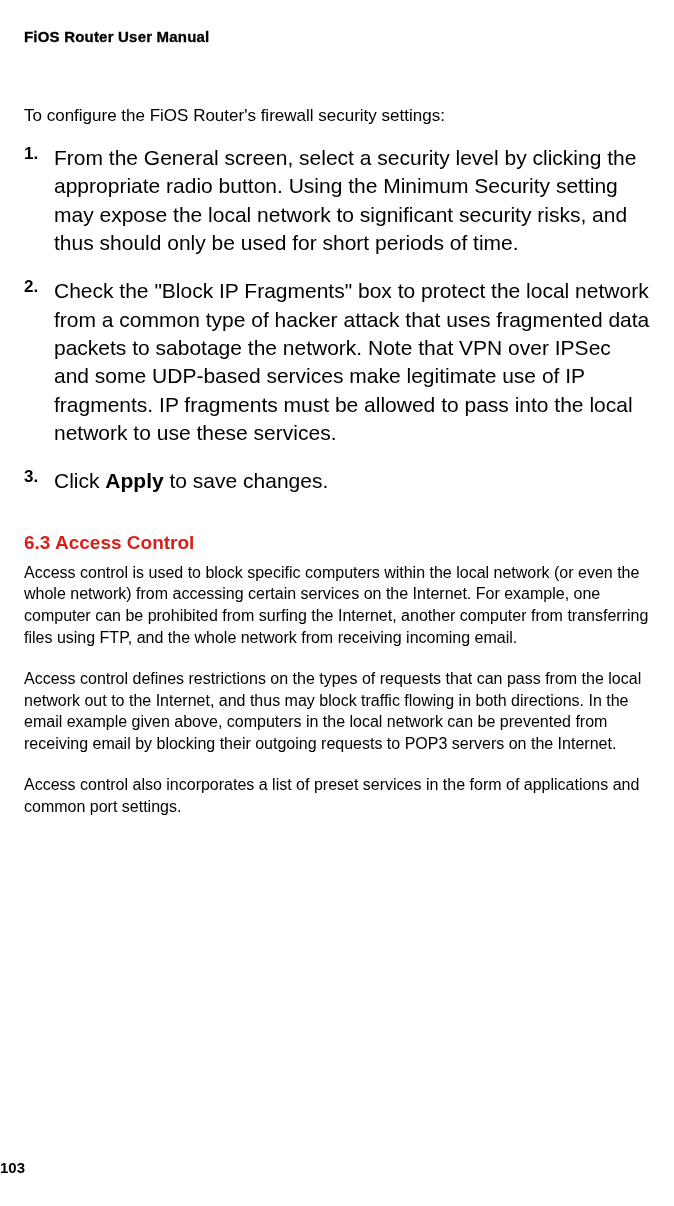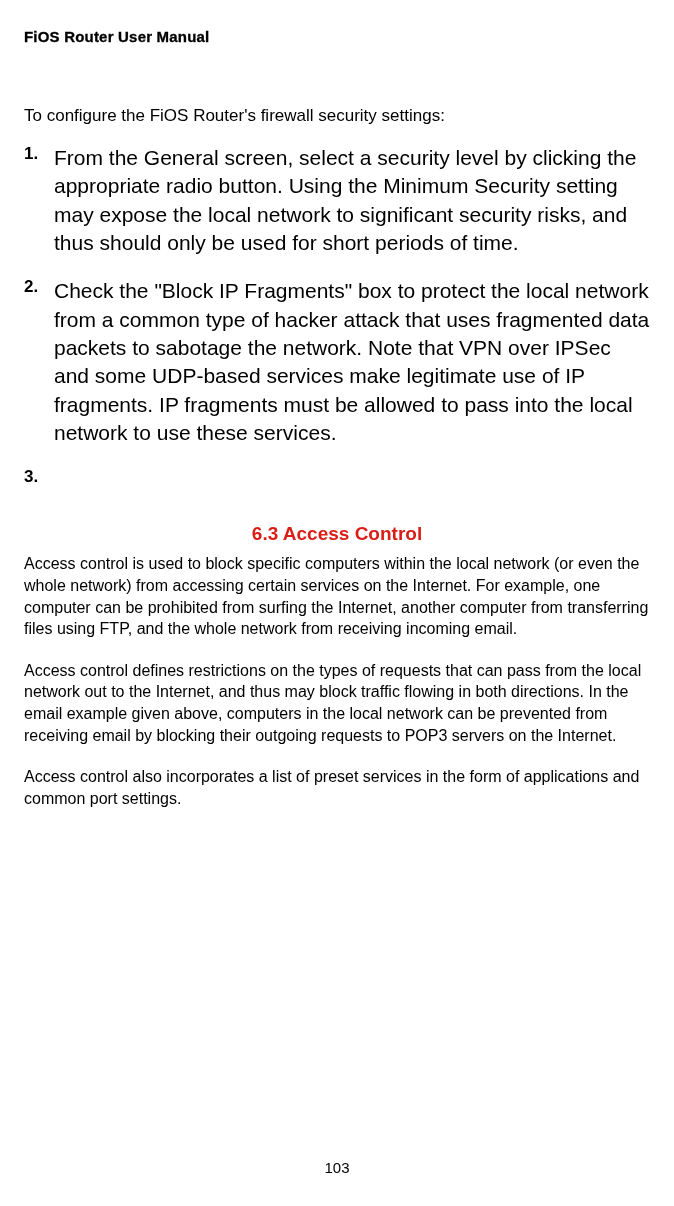--- a/index.html
+++ b/index.html
@@ -50,34 +50,33 @@
     }
     .bold-inline {
       font-weight: 700;
     }
     .section-heading {
       color: #d91e18;
       font-weight: 700;
       font-size: 19px;
       margin-top: 36px;
       margin-bottom: 8px;
-      text-align: center;
     }
     .body-para {
       font-size: 16px;
       line-height: 1.35;
       margin-bottom: 20px;
     }
     .page-number {
       position: absolute;
       bottom: 30px;
       left: 0;
       right: 0;
-      text-align: center;
-      font-weight: 400;
+      text-align: left;
+      font-weight: 700;
       font-size: 15px;
     }
   </style>
 </head>
 <body>
 
 <div class="header-title">FiOS Router User Manual</div>
 
 <p class="intro-text">To configure the FiOS Router's firewall security settings:</p>
 
@@ -85,20 +84,23 @@
   <li>
     <span class="list-number">1.</span>
     <span class="list-text">From the General screen, select a security level by clicking the appropriate radio button. Using the Minimum Security setting may expose the local network to significant security risks, and thus should only be used for short periods of time.</span>
   </li>
   <li>
     <span class="list-number">2.</span>
     <span class="list-text">Check the "Block IP Fragments" box to protect the local network from a common type of hacker attack that uses fragmented data packets to sabotage the network. Note that VPN over IPSec and some UDP-based services make legitimate use of IP fragments. IP fragments must be allowed to pass into the local network to use these services.</span>
   </li>
   <li>
     <span class="list-number">3.</span>
+    <span class="list-text">
+      <span>Click </span><span class="bold-inline">Apply</span><span> to save changes.</span>
+    </span>
   </li>
 </ol>
 
 <h2 class="section-heading">6.3  Access Control</h2>
 
 <p class="body-para">Access control is used to block specific computers within the local network (or even the whole network) from accessing certain services on the Internet. For example, one computer can be prohibited from surfing the Internet, another computer from transferring files using FTP, and the whole network from receiving incoming email.</p>
 
 <p class="body-para">Access control defines restrictions on the types of requests that can pass from the local network out to the Internet, and thus may block traffic flowing in both directions. In the email example given above, computers in the local network can be prevented from receiving email by blocking their outgoing requests to POP3 servers on the Internet.</p>
 
 <p class="body-para">Access control also incorporates a list of preset services in the form of applications and common port settings.</p>

